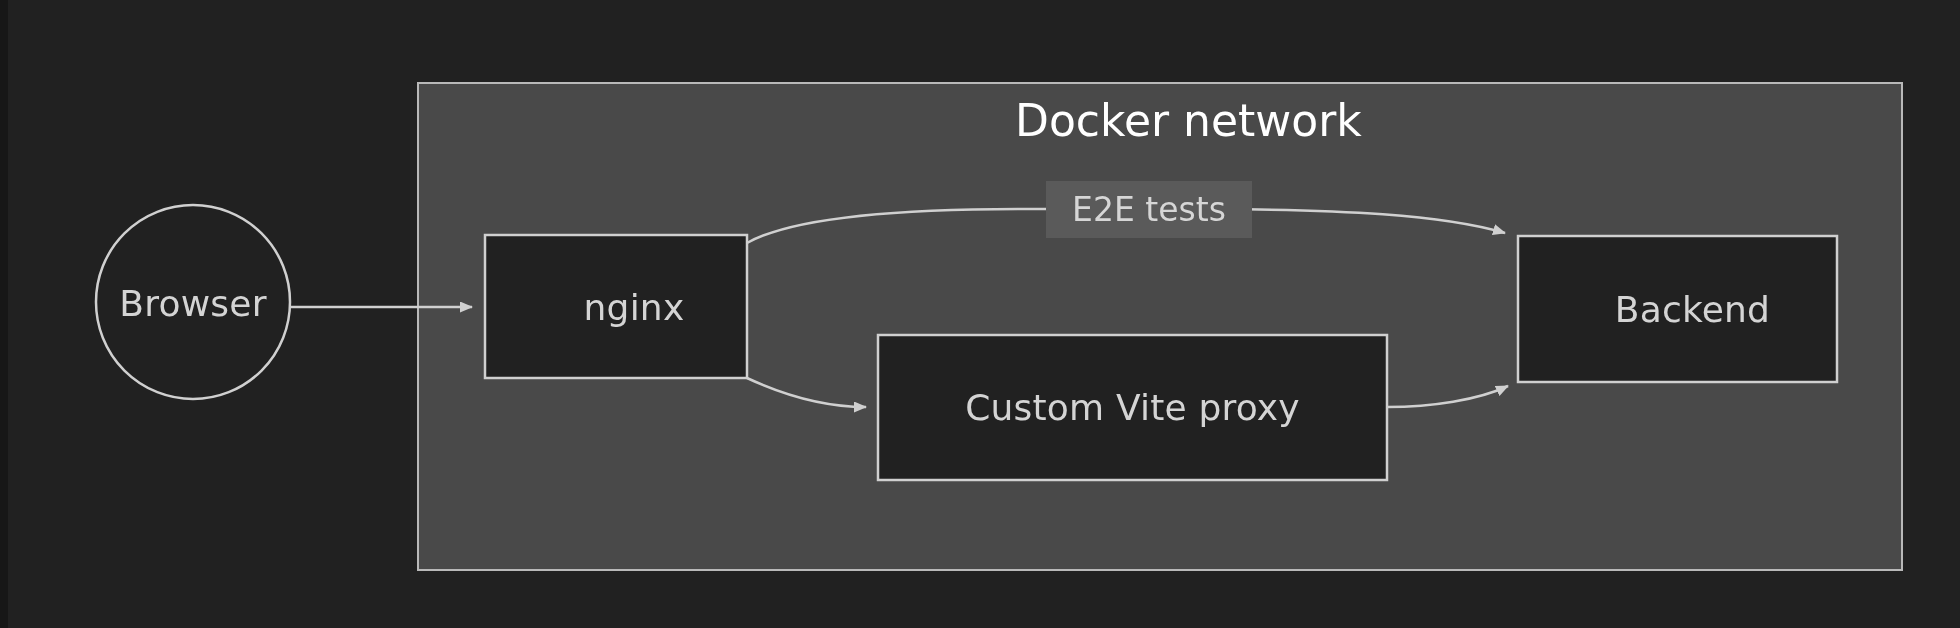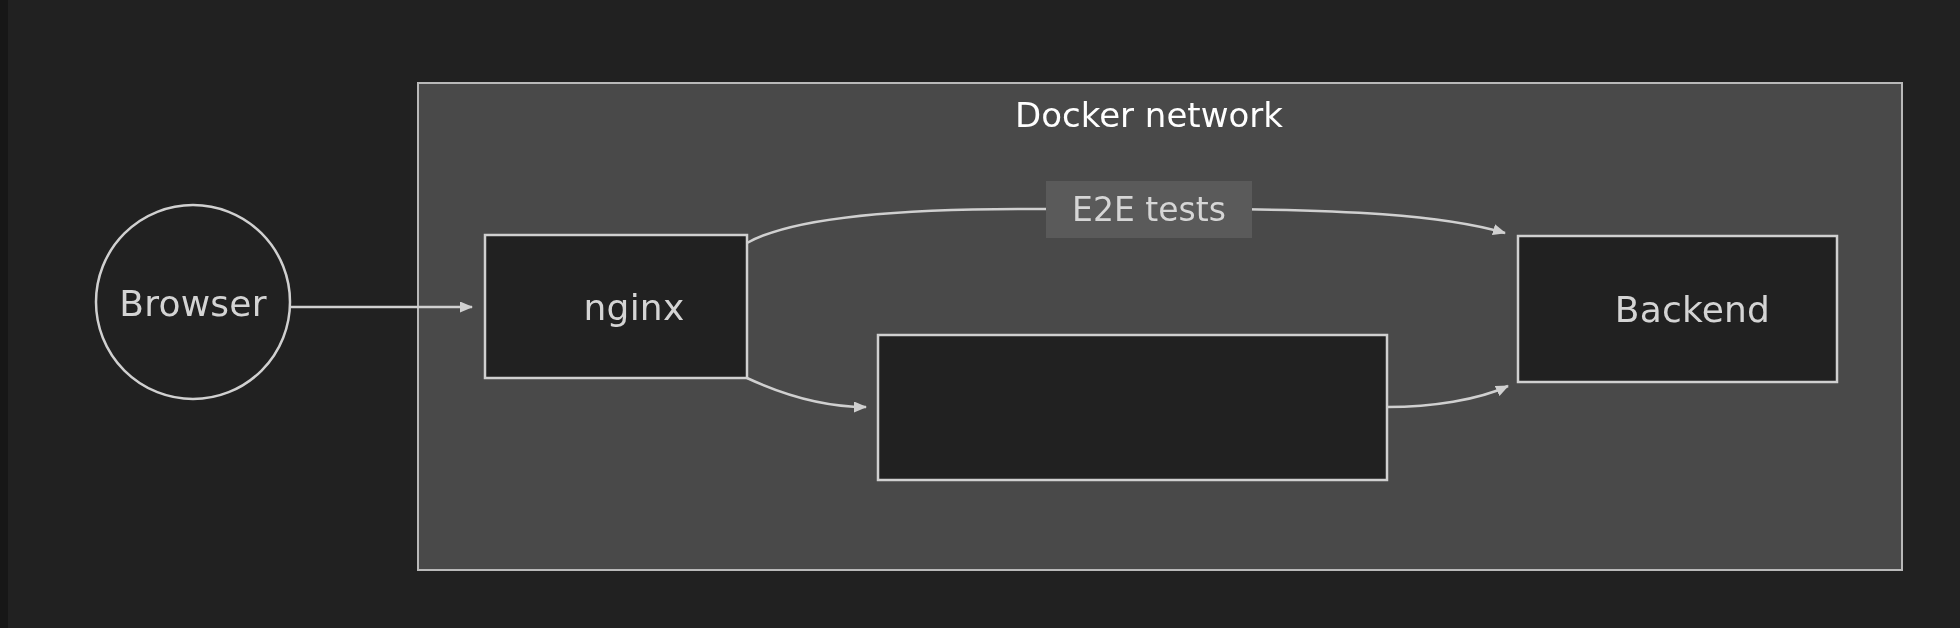--- a/index.html
+++ b/index.html
@@ -40,21 +40,21 @@
     color: #d4d4d4;
     font-size: 36px;
     font-weight: 400;
     letter-spacing: 0.2px;
     white-space: nowrap;
     pointer-events: none;
   }
   .group-title {
     position: absolute;
     color: #ffffff;
-    font-size: 34px;
+    font-size: 44px;
     font-weight: 400;
     white-space: nowrap;
   }
   .edge-label {
     position: absolute;
     display: flex;
     align-items: center;
     justify-content: center;
     background: #5a5a5a;
     color: #d6d6d6;
@@ -96,18 +96,19 @@
 
     <path d="M 1387 407 C 1432 407, 1478 400, 1508 386" fill="none" stroke="#d0d0d0" stroke-width="2.5" marker-end="url(#arrowhead)"></path>
   </svg>
 
   <div class="group-title" style="left:1015px; top:95px;">Docker network</div>
 
   <div class="node-label" style="left:96px; top:280px; width:194px; height:46px;">Browser</div>
 
   <div class="node-label" style="left:485px; top:284px; width:298px; height:46px;">nginx</div>
 
+  <div class="node-label" style="left:878px; top:384px; width:509px; height:46px;">Custom Vite proxy</div>
 
   <div class="node-label" style="left:1518px; top:286px; width:349px; height:46px;">Backend</div>
 
   <div class="edge-label" style="left:1046px; top:181px; width:172px; height:57px;">E2E tests</div>
 
 </div>
 
 </body></html>

